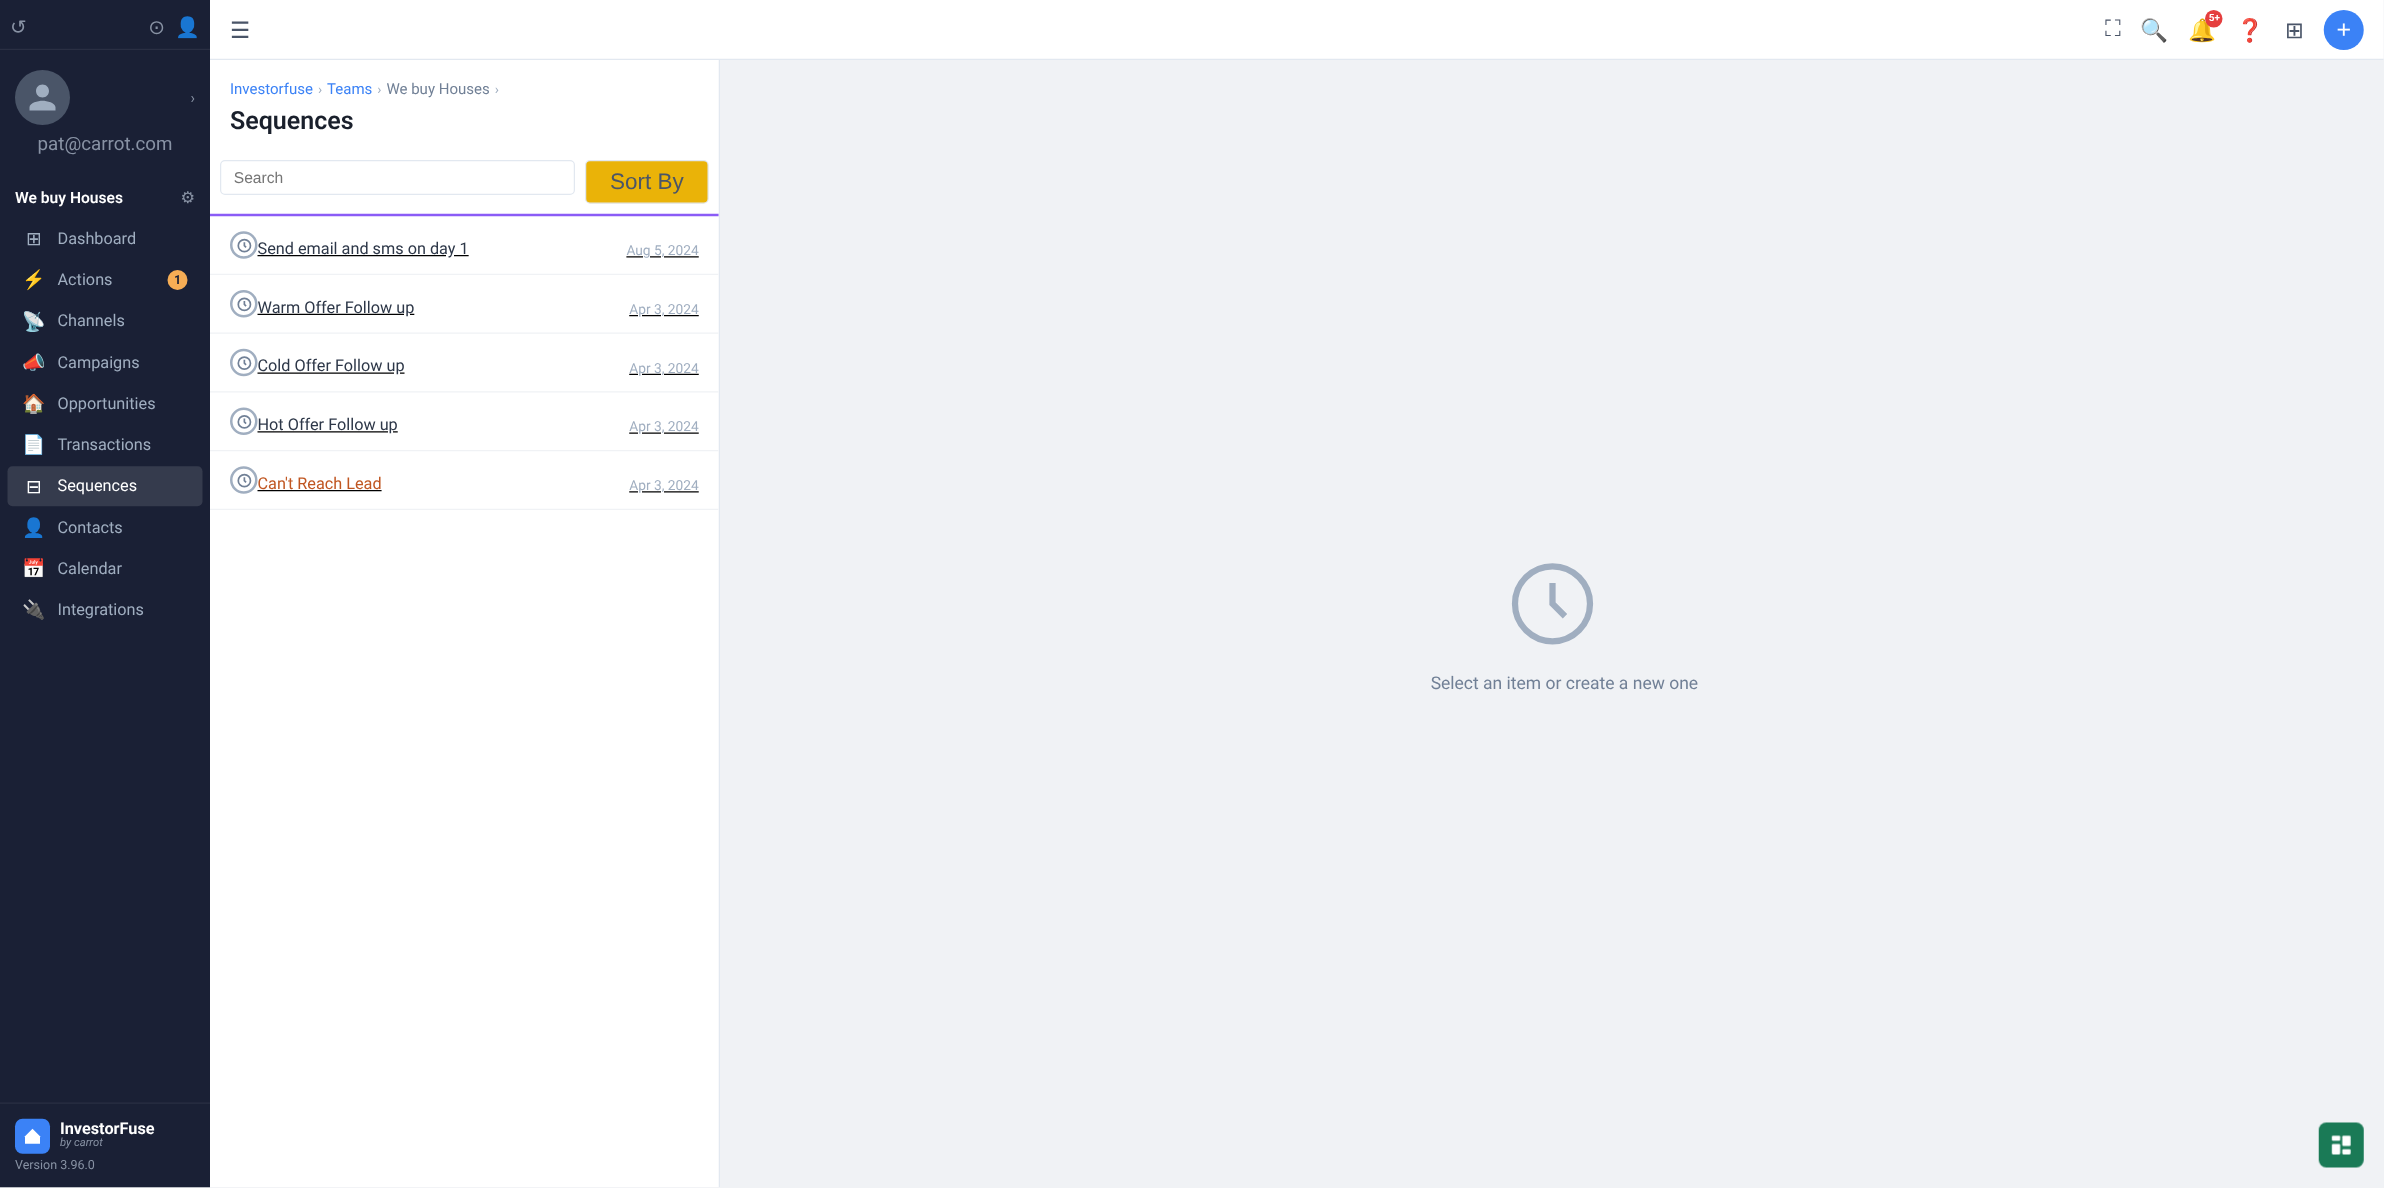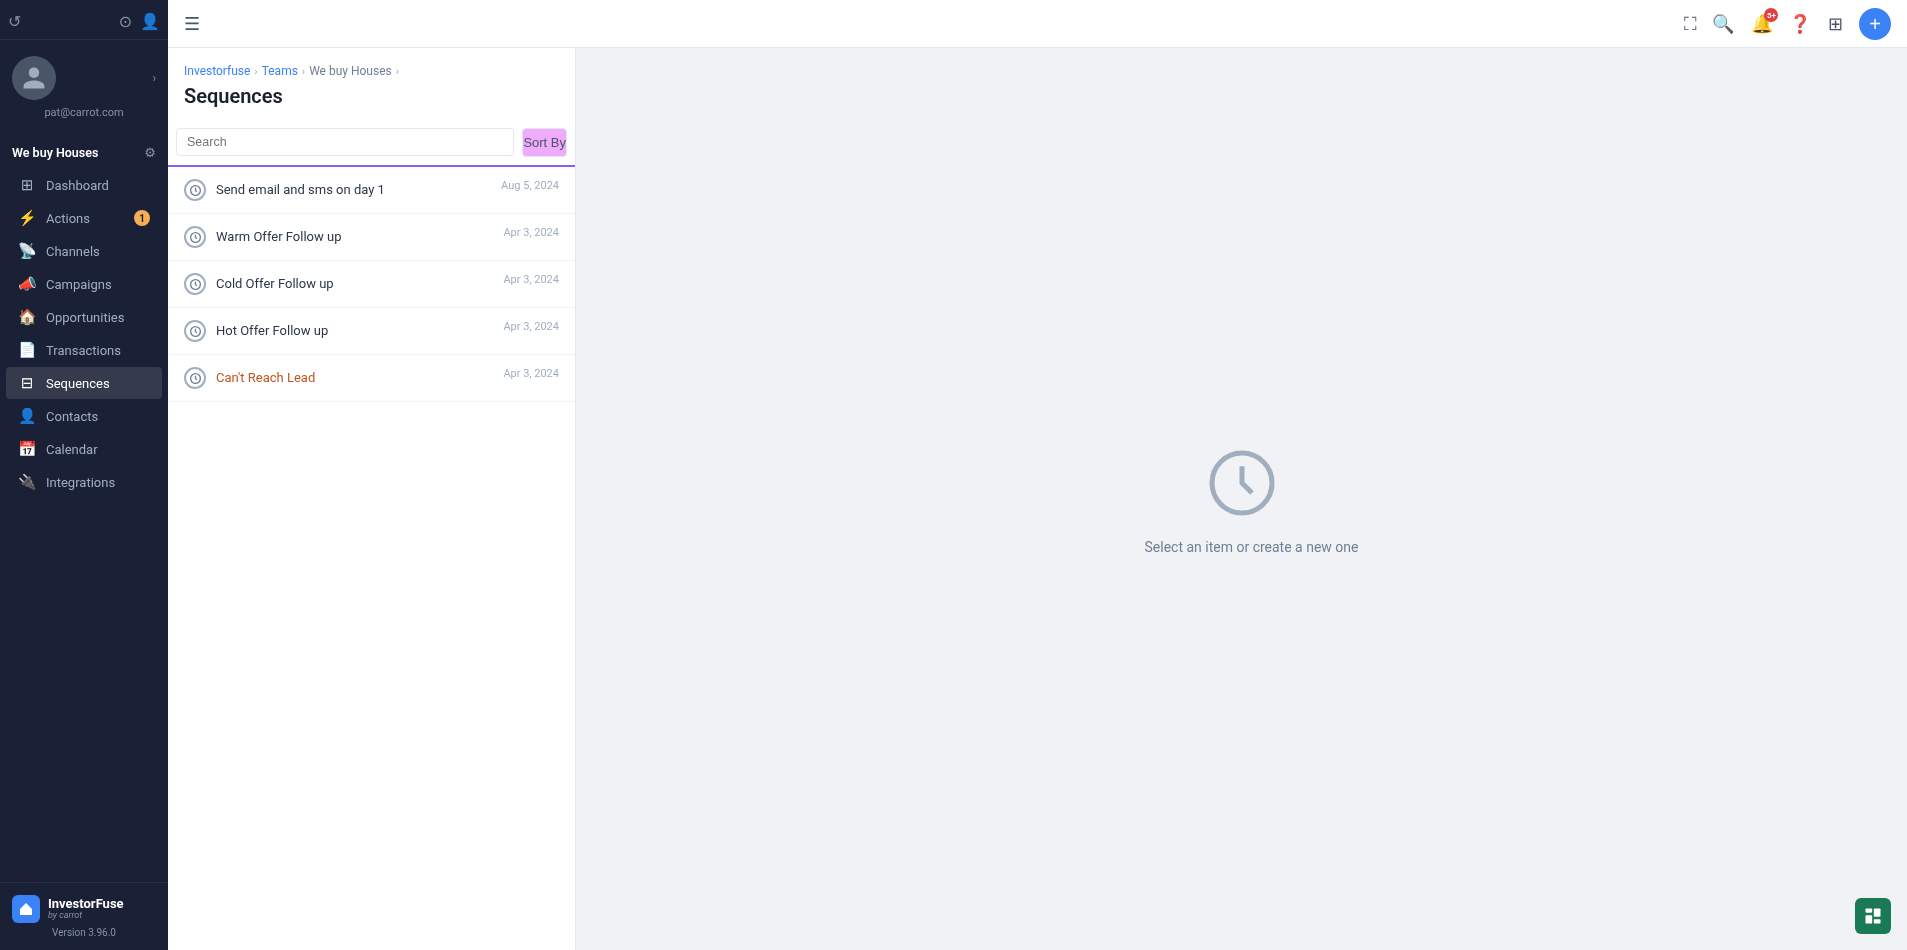--- a/index.html
+++ b/index.html
@@ -56,21 +56,21 @@
       font-size: 22px;
       flex-shrink: 0;
     }
     .avatar-chevron {
       color: #8892a4;
       font-size: 12px;
       margin-left: auto;
     }
     .user-email {
       color: #8892a4;
-      font-size: 11px;
+      font-size: 15px;
       text-align: center;
       padding: 6px 0 10px;
     }
     .workspace-header {
       display: flex;
       align-items: center;
       justify-content: space-between;
       padding: 8px 12px 4px;
     }
     .workspace-name {
@@ -139,21 +139,21 @@
       justify-content: center;
       color: white;
       font-size: 14px;
     }
     .brand-text {
       display: flex;
       flex-direction: column;
     }
     .brand-name-top { color: #fff; font-size: 13px; font-weight: 700; line-height: 1; }
     .brand-name-sub { color: #8892a4; font-size: 9px; line-height: 1.2; font-style: italic; }
-    .version-text { color: #8892a4; font-size: 10px; text-align: center; margin-top: 2px; }
+    .version-text { color: #8892a4; font-size: 10px; text-align: left; margin-top: 2px; }
 
     
     .main-area {
       flex: 1;
       display: flex;
       flex-direction: column;
       overflow: hidden;
     }
     .topbar {
       height: 48px;
@@ -263,39 +263,39 @@
     .search-input {
       width: 100%;
       padding: 6px 10px;
       border: 1px solid #e2e8f0;
       border-radius: 4px;
       font-size: 12.5px;
       color: #4a5568;
       outline: none;
     }
     .sort-btn {
-      padding: 6px 0;
+      padding: 6px 19px;
       border: 1px solid #e2e8f0;
       border-radius: 4px;
-      background: #f0abfc;
+      background: #eab308;
       color: #4a5568;
-      font-size: 13px;
+      font-size: 18px;
       cursor: pointer;
     }
     .sequence-list {
       overflow-y: auto;
       flex: 1;
     }
     .sequence-item {
       display: flex;
-      align-items: flex-start;
+      align-items: flex-end;
       padding: 12px 16px;
       border-bottom: 1px solid #f0f2f5;
       cursor: pointer;
-      gap: 10px;
+      text-decoration: underline;
     }
     .seq-clock-icon {
       width: 22px;
       height: 22px;
       border: 2px solid #a0aec0;
       border-radius: 50%;
       display: flex;
       align-items: center;
       justify-content: center;
       flex-shrink: 0;

